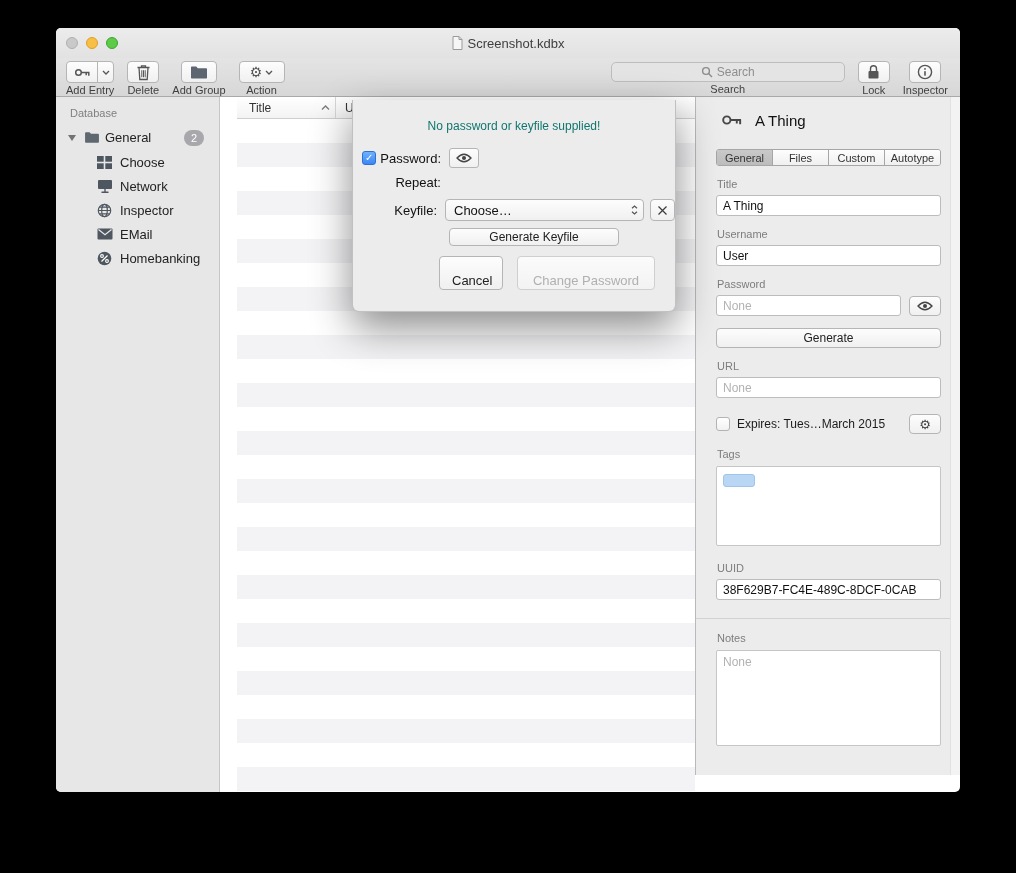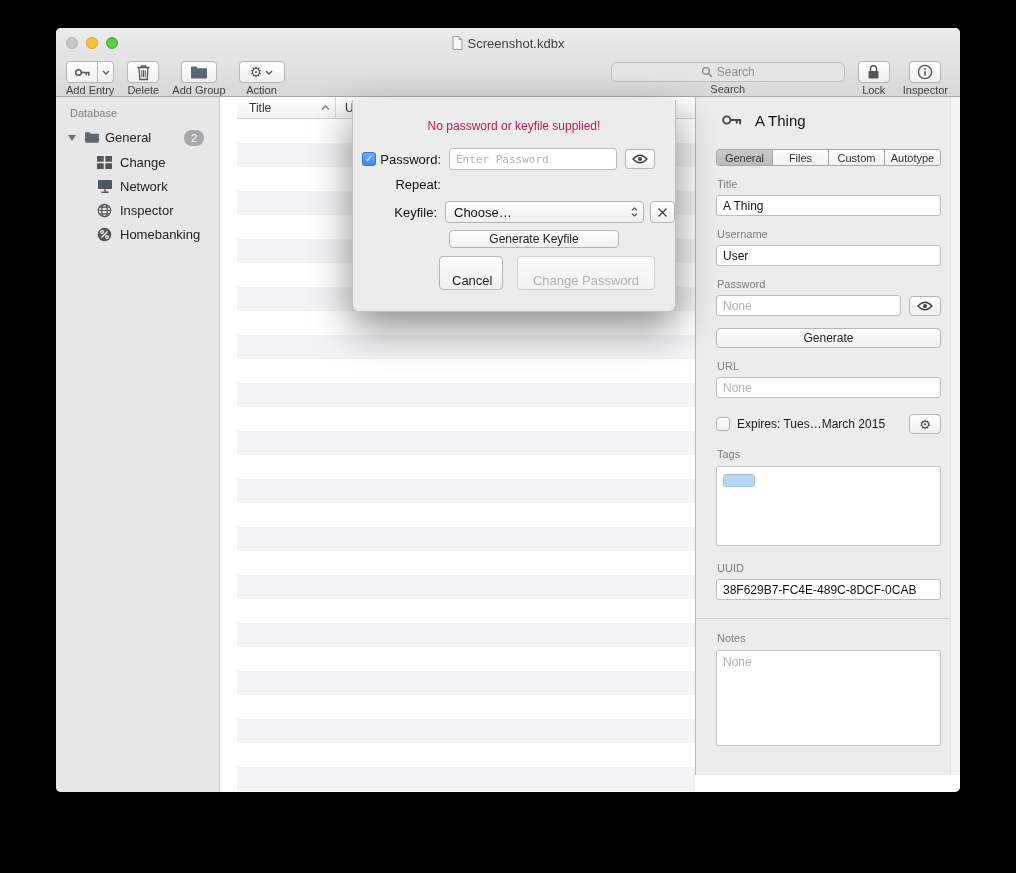--- a/index.html
+++ b/index.html
@@ -66,21 +66,21 @@
 .cb{width:14px;height:14px;border:1px solid #b3b3b3;border-radius:3px;background:linear-gradient(#fff,#f1f1f1);flex:0 0 14px}
 .cb-checked{background:linear-gradient(#6fb2f9,#3a86f7);border-color:#2f6fd6;color:#fff;display:flex;align-items:center;justify-content:center;font-size:10px;font-weight:bold;font-family:"DejaVu Sans",sans-serif}
 .expires-label{flex:1;font-size:12px;color:#1c1c1c;white-space:nowrap;overflow:hidden}
 .tags-box{height:80px;margin-top:6px;background:#fff;border:1px solid #c6c6c6;border-radius:2px;padding:6px}
 .tag-chip{width:32px;height:13px;background:#b9d7f4;border:1px solid #a0c4ea;border-radius:3px}
 .divider{height:1px;background:#d2d2d2;margin:18px -9px 0 -20px}
 .notes-box{display:block;width:100%;height:96px;margin-top:6px;background:#fff;border:1px solid #c6c6c6;border-radius:2px;font-size:12px;padding:4px 6px;resize:none;font-family:inherit;outline:none;color:#111}
 .notes-box::placeholder{color:#b2b2b2}
 
 .sheet{position:absolute;left:352px;top:100px;width:324px;height:212px;background:#ececec;border:1px solid rgba(0,0,0,.18);border-top:none;border-radius:0 0 7px 7px;box-shadow:0 16px 40px rgba(0,0,0,.45);z-index:60}
-.sheet-msg{text-align:center;font-size:12px;color:#be185d;padding-top:19px}
+.sheet-msg{text-align:center;font-size:12px;color:#0f766e;padding-top:19px}
 .sheet-rows{margin-top:15px}
 .srow{display:flex;align-items:center;padding-left:8px;margin-bottom:7px}
 .srow-label{width:80px;display:flex;align-items:center;justify-content:flex-end;gap:4px;font-size:13px;color:#111}
 .mono-tf{width:168px;margin-left:8px;height:22px;border:1px solid #bdbdbd;border-radius:3px;font-family:"DejaVu Sans Mono",monospace;font-size:11px;padding:0 6px;color:#111;outline:none;background:#fff}
 .mono-tf::placeholder{color:#b4b4b4}
 .eye-btn{width:30px;height:20px;margin-left:8px;display:inline-flex;align-items:center;justify-content:center;background:linear-gradient(#fdfdfd,#f0f0f0);border:1px solid #b5b5b5;border-radius:3px}
 .srow-keyfile{margin-top:9px}
 .popup{width:209px;margin-left:8px;height:22px;display:flex;align-items:center;background:linear-gradient(#fdfdfd,#f0f0f0);border:1px solid #b5b5b5;border-radius:4px;font-size:13px;color:#111;padding:0 3px 0 8px}
 .popup-label{flex:1}
 .stepper{display:flex;flex-direction:column;align-items:center;gap:2px;padding-right:2px}
@@ -230,40 +230,49 @@
         </div>
         <div class="sb-item">
           <span class="sb-ic">
               <svg width="15" height="13" viewBox="0 0 15 13" fill="#4e565f">
                 <rect x="0" y="0" width="6.7" height="5.7"></rect>
                 <rect x="8.3" y="0" width="6.7" height="5.7"></rect>
                 <rect x="0" y="7.3" width="6.7" height="5.7"></rect>
                 <rect x="8.3" y="7.3" width="6.7" height="5.7"></rect>
               </svg>
             </span>
-          <span>Change</span>
+          <span>Choose</span>
         </div>
         <div class="sb-item">
           <span class="sb-ic">
               <svg width="16" height="14" viewBox="0 0 16 14">
                 <rect x="1" y="1" width="14" height="9" rx="1" fill="#4e565f"></rect>
                 <path d="M8 10v2.3M5 13.2h6" stroke="#4e565f" stroke-width="1.4" stroke-linecap="round" fill="none"></path>
               </svg>
             </span>
           <span>Network</span>
         </div>
         <div class="sb-item">
           <span class="sb-ic">
               <svg width="15" height="15" viewBox="0 0 15 15" fill="none" stroke="#4e565f" stroke-width="1.2">
                 <circle cx="7.5" cy="7.5" r="6.2"></circle>
                 <ellipse cx="7.5" cy="7.5" rx="2.8" ry="6.2"></ellipse>
                 <path d="M1.5 7.5h12M2.3 4.2h10.4M2.3 10.8h10.4"></path>
               </svg>
             </span>
           <span>Inspector</span>
+        </div>
+        <div class="sb-item">
+          <span class="sb-ic">
+              <svg width="16" height="12" viewBox="0 0 16 12">
+                <rect x="0.5" y="0.5" width="15" height="11" rx="1" fill="#4e565f"></rect>
+                <path d="M1.5 1.5L8 6.8l6.5-5.3" fill="none" stroke="#e7e7e7" stroke-width="1.2"></path>
+              </svg>
+            </span>
+          <span>EMail</span>
         </div>
         <div class="sb-item">
           <span class="sb-ic">
               <svg width="15" height="15" viewBox="0 0 15 15">
                 <circle cx="7.5" cy="7.5" r="6.8" fill="#4e565f"></circle>
                 <path d="M4.5 10.5l6-6" stroke="#fff" stroke-width="1.3"></path>
                 <circle cx="5" cy="5" r="1.4" fill="none" stroke="#fff" stroke-width="1.1"></circle>
                 <circle cx="10" cy="10" r="1.4" fill="none" stroke="#fff" stroke-width="1.1"></circle>
               </svg>
             </span>
@@ -365,21 +374,20 @@
     <div class="sheet-msg">No password or keyfile supplied!</div>
     <div class="sheet-rows">
 
       <div class="srow">
         <span class="srow-label">
           <span class="cb cb-checked">
               <span class="glyph">✓</span>
             </span>
           <span>Password:</span>
         </span>
-        <input class="mono-tf" type="text" placeholder="Enter Password" style="">
         <span class="eye-btn">
           <span style="display:flex">
               <svg width="16" height="10" viewBox="0 0 16 10">
                 <path d="M1 5Q8 -2.5 15 5Q8 12.5 1 5z" fill="none" stroke="#444" stroke-width="1.3"></path>
                 <circle cx="8" cy="5" r="2" fill="#444"></circle>
               </svg>
             </span>
         </span>
       </div>
 

